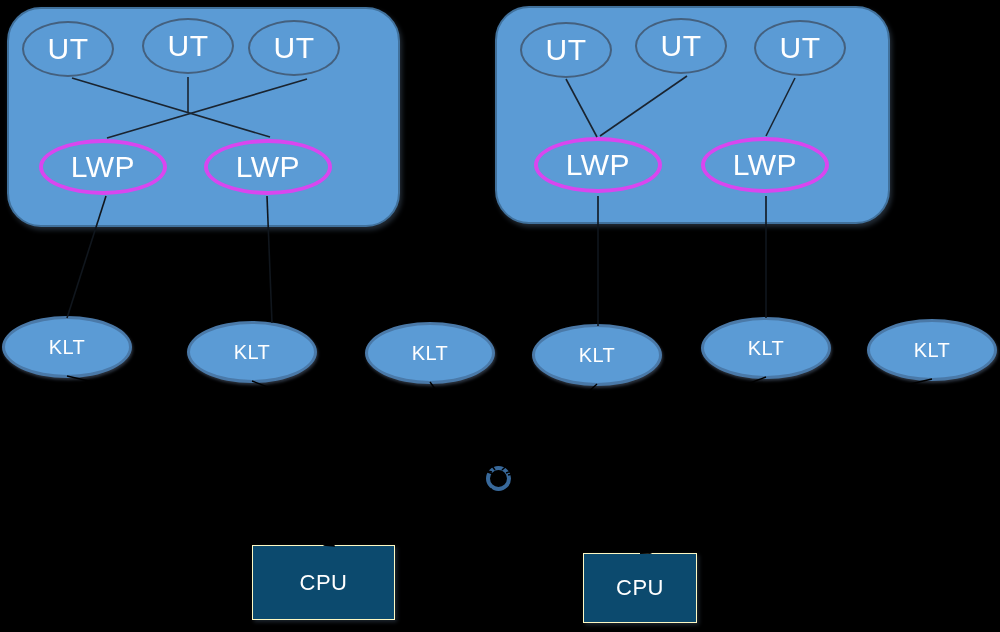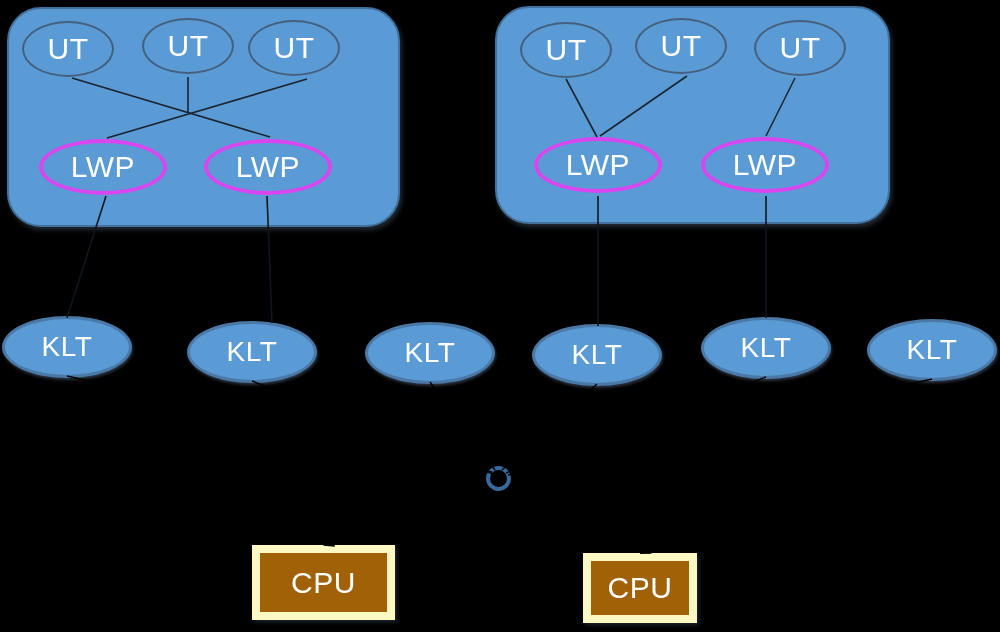--- a/index.html
+++ b/index.html
@@ -18,25 +18,25 @@
     color:#fff;letter-spacing:0.5px;box-sizing:border-box;
   }
   .ellipse{border-radius:50%;}
   .ut{
     width:92px;height:56px;border:2px solid #44607e;background:transparent;font-size:30px;
   }
   .lwp{
     width:128px;height:56px;border:4px solid #d946ef;background:transparent;font-size:30px;
   }
   .klt{
-    width:130px;height:62px;background:#5b9bd5;border:3px solid #4a79a8;font-size:28px;
+    width:130px;height:62px;background:#5b9bd5;border:3px solid #4a79a8;font-size:20px;
     box-shadow:1px 2px 3px rgba(110,130,160,0.4);
   }
   .cpu{
-    background:#a16207;border:8px solid #fef9c3;font-size:30px;
+    background:#0c4a6e;border:1px solid #fef9c3;font-size:22px;
     box-shadow:2px 2px 4px rgba(100,125,155,0.3);
   }
   .scheduler{
     position:absolute;left:486px;top:466px;width:25px;height:25px;border-radius:50%;
     border:4px solid #38699b;background:transparent;box-sizing:border-box;
   }
   #wires{position:absolute;left:0;top:0;z-index:10;pointer-events:none;}
 </style>
 </head>
 <body>

